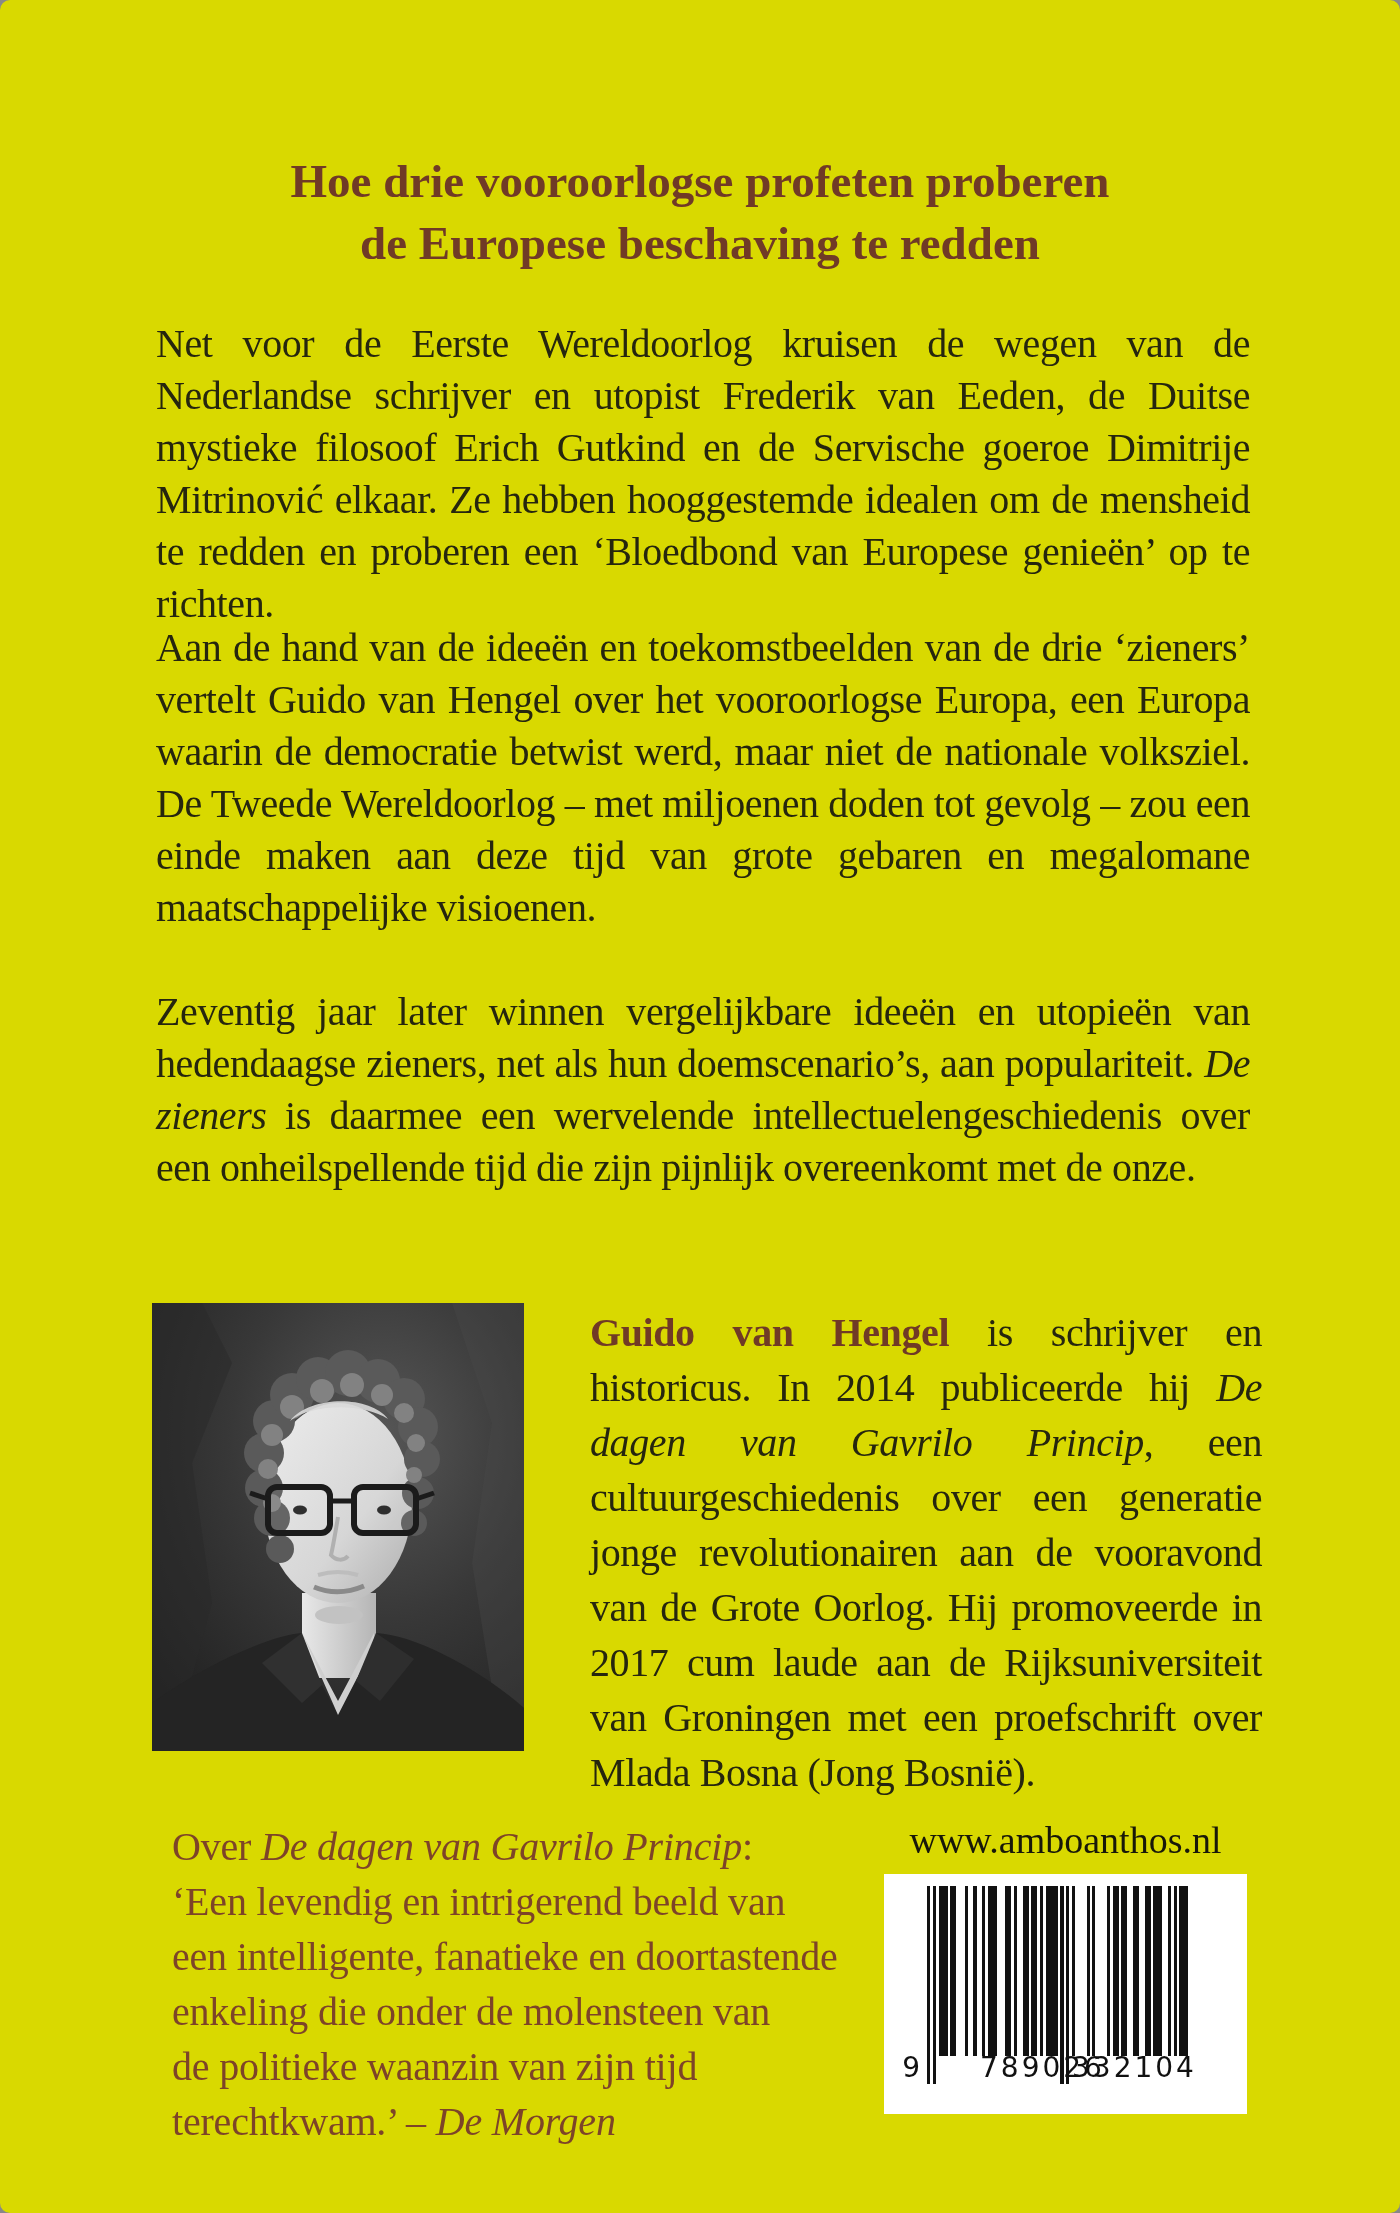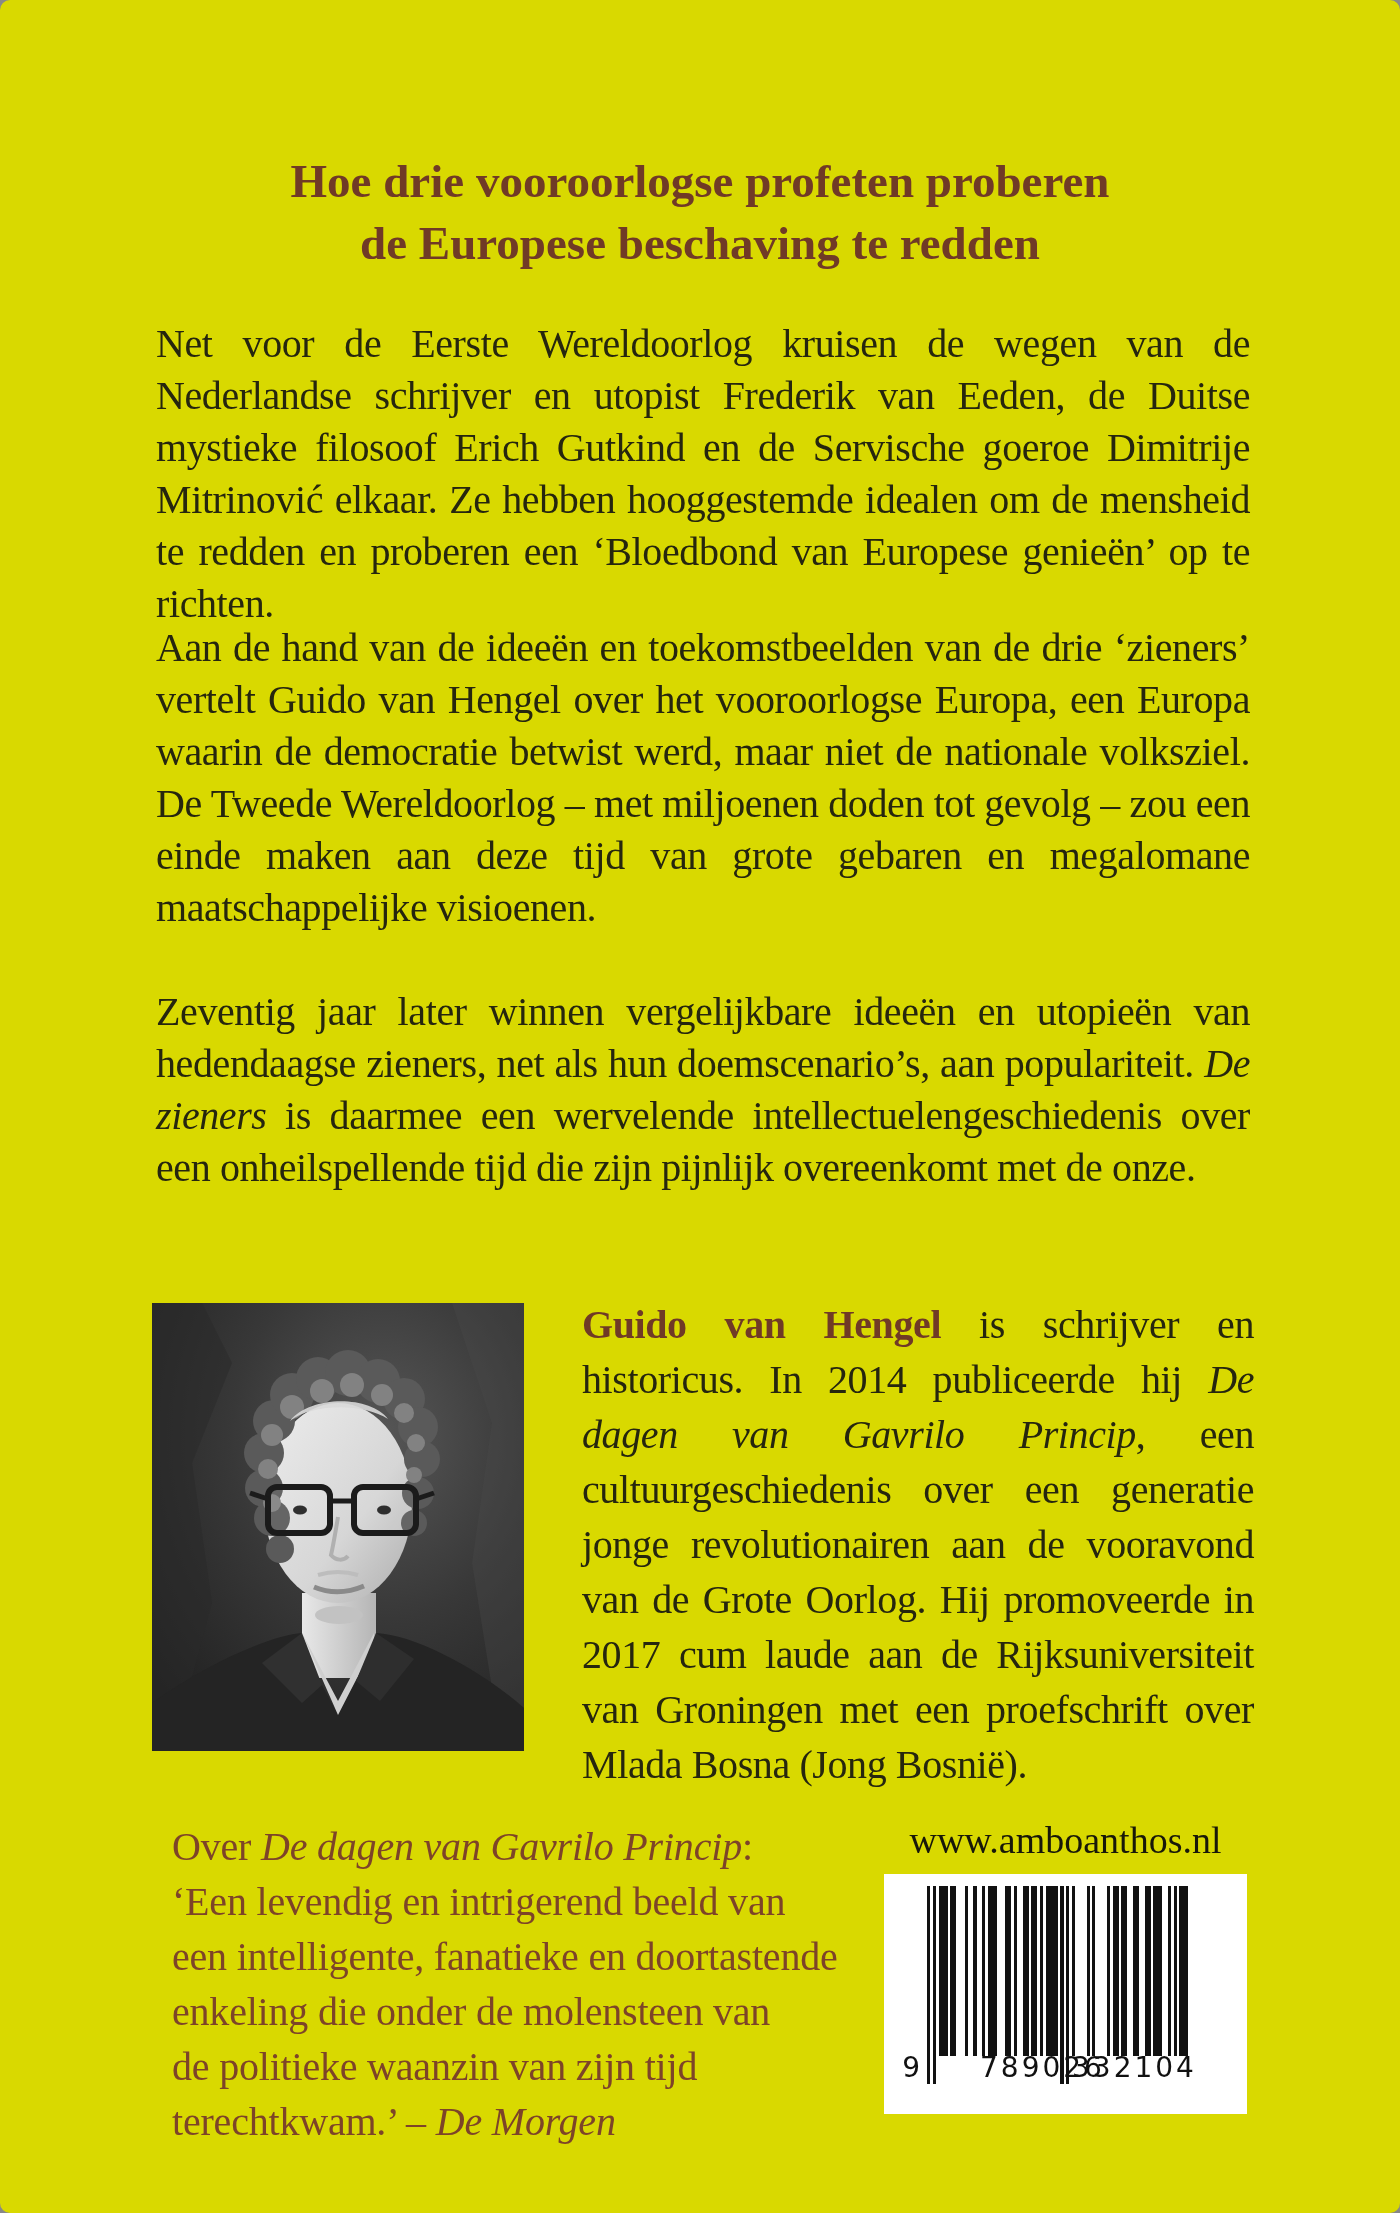--- a/index.html
+++ b/index.html
@@ -29,21 +29,21 @@
     font-size:40px;line-height:52px;
     letter-spacing:-0.4px;
     color:var(--ink,#26260e);
     text-align:justify;
   }
   .p1{top:318px;}
   .p2{top:622px;}
   .p3{top:986px;}
   .bio{
     position:absolute;left:582px;width:672px;
-    margin:0;
+    margin:8px;
     font-size:40px;line-height:55px;
     letter-spacing:-0.4px;
     color:var(--ink,#26260e);
     text-align:justify;
     top:1297px;
   }
   .photo{
     position:absolute;left:152px;top:1303px;
     width:372px;height:448px;
     background:#222;

